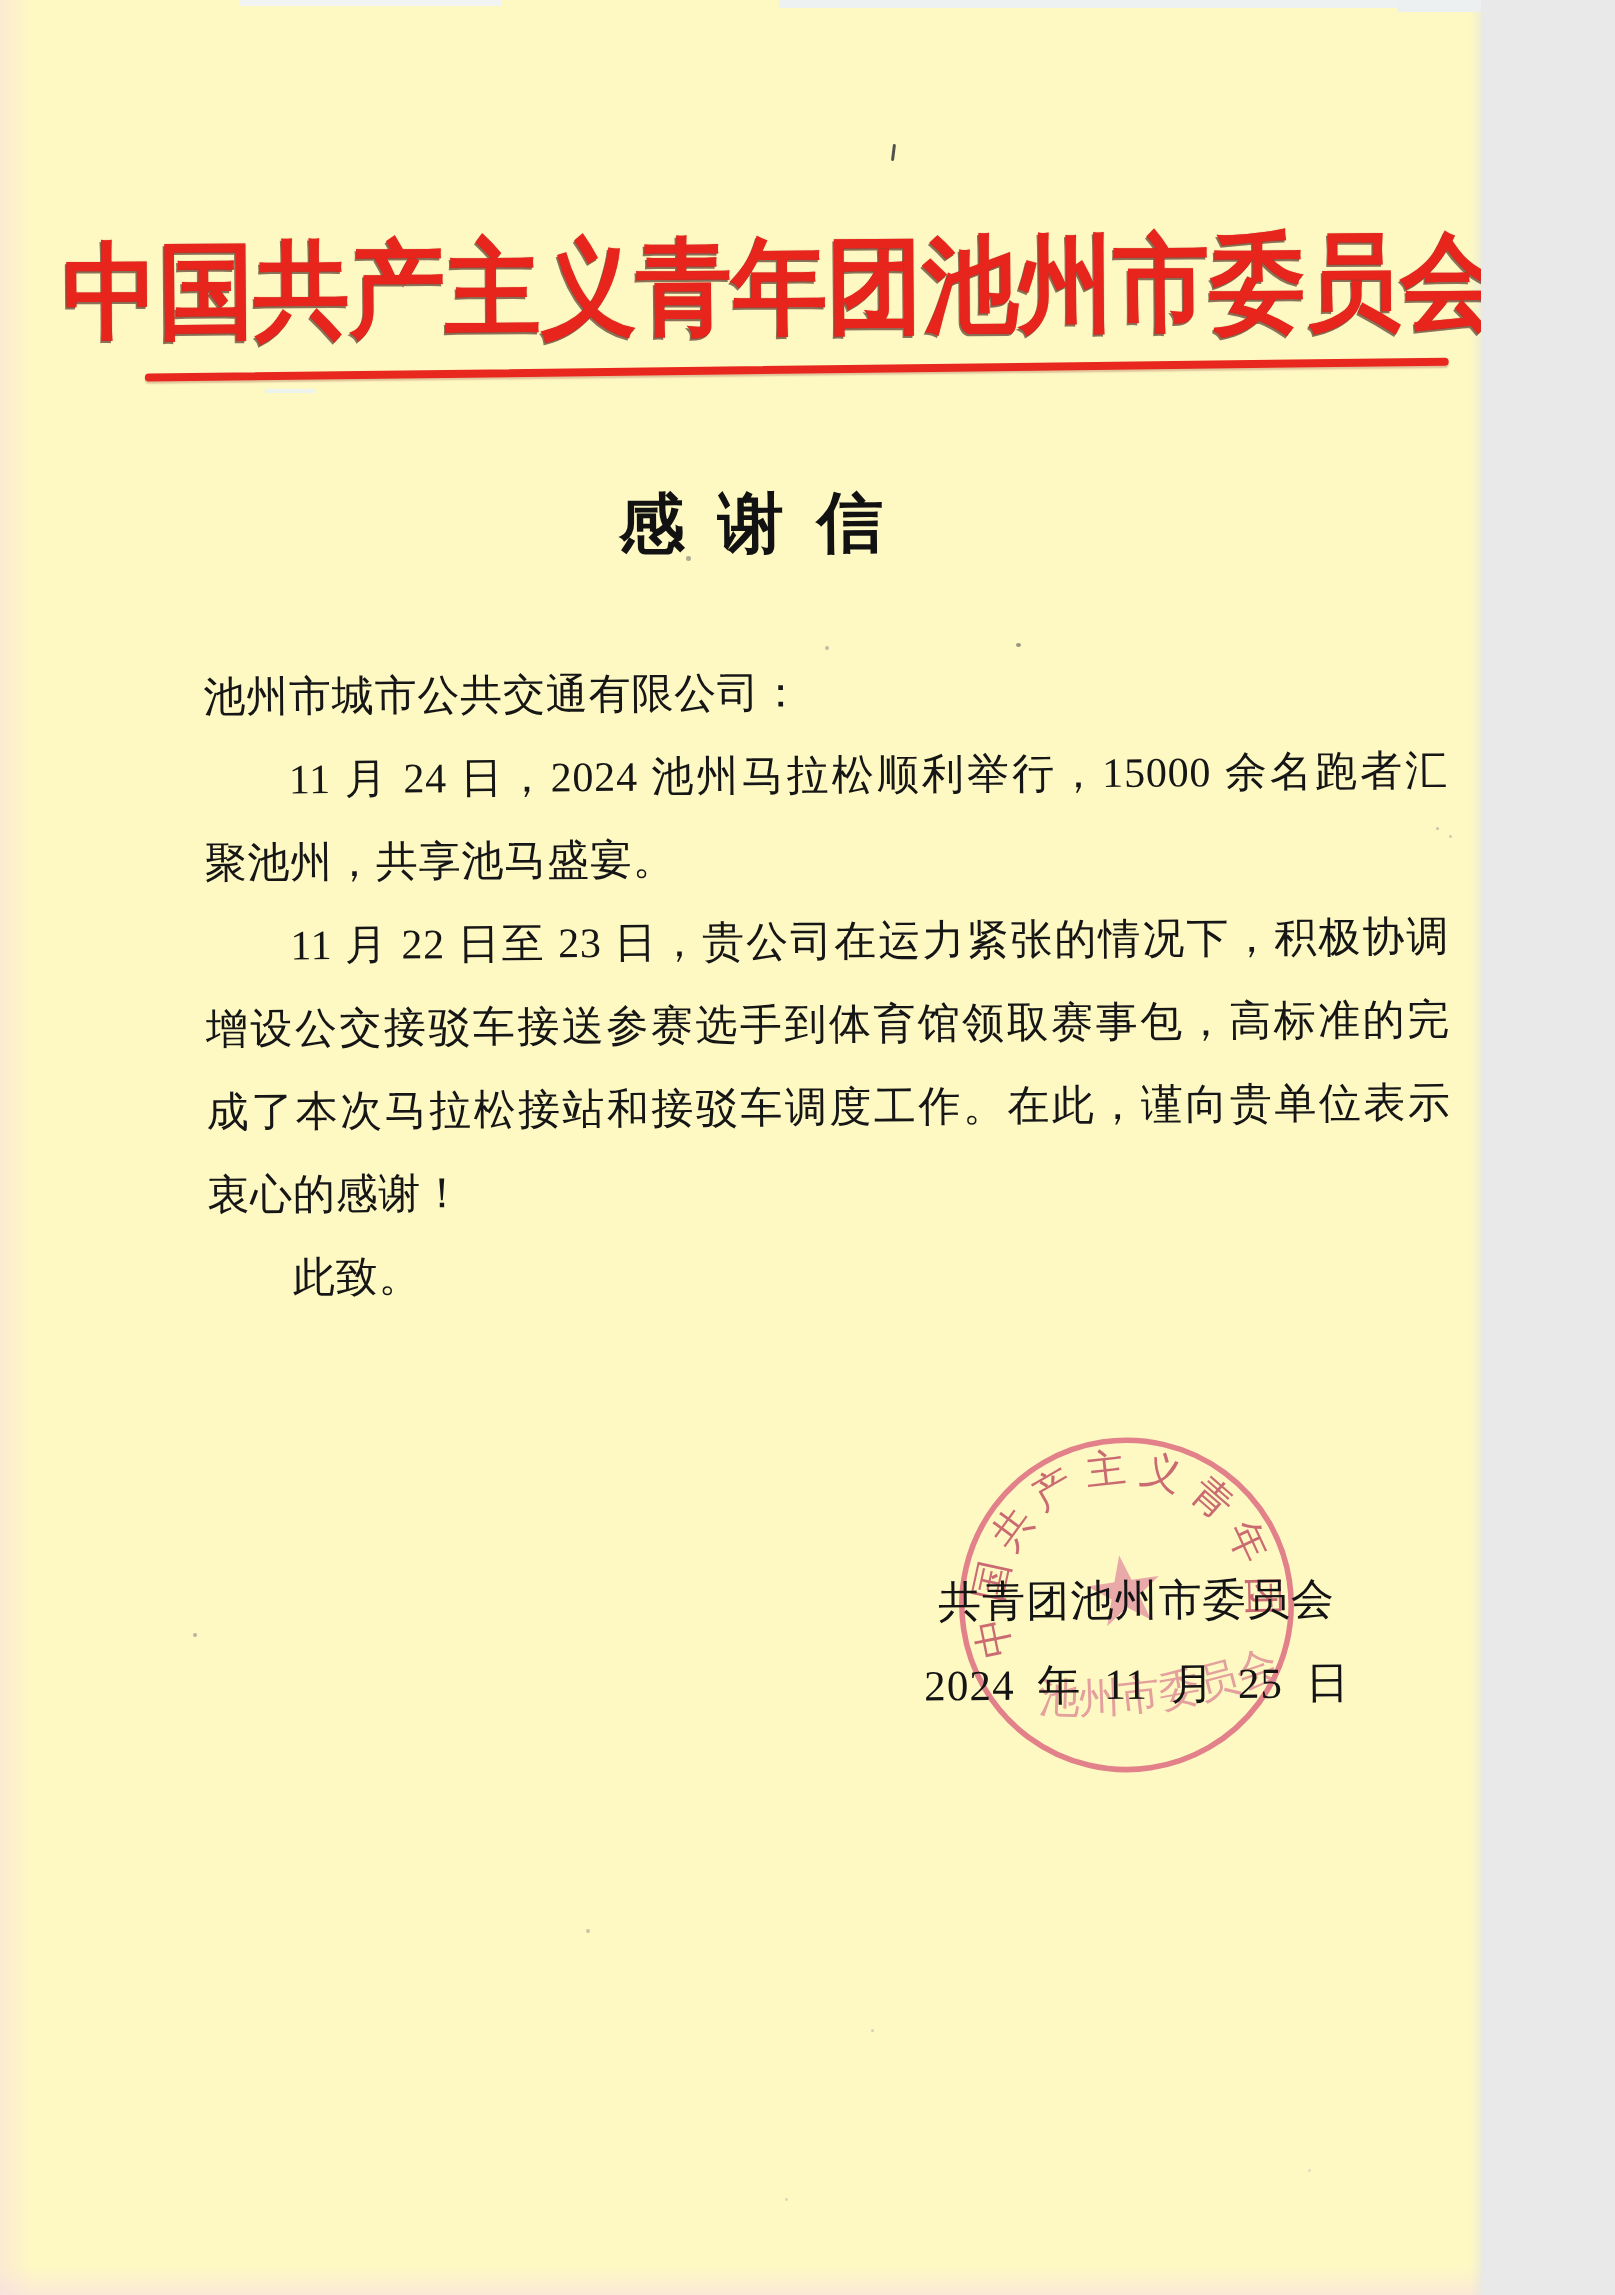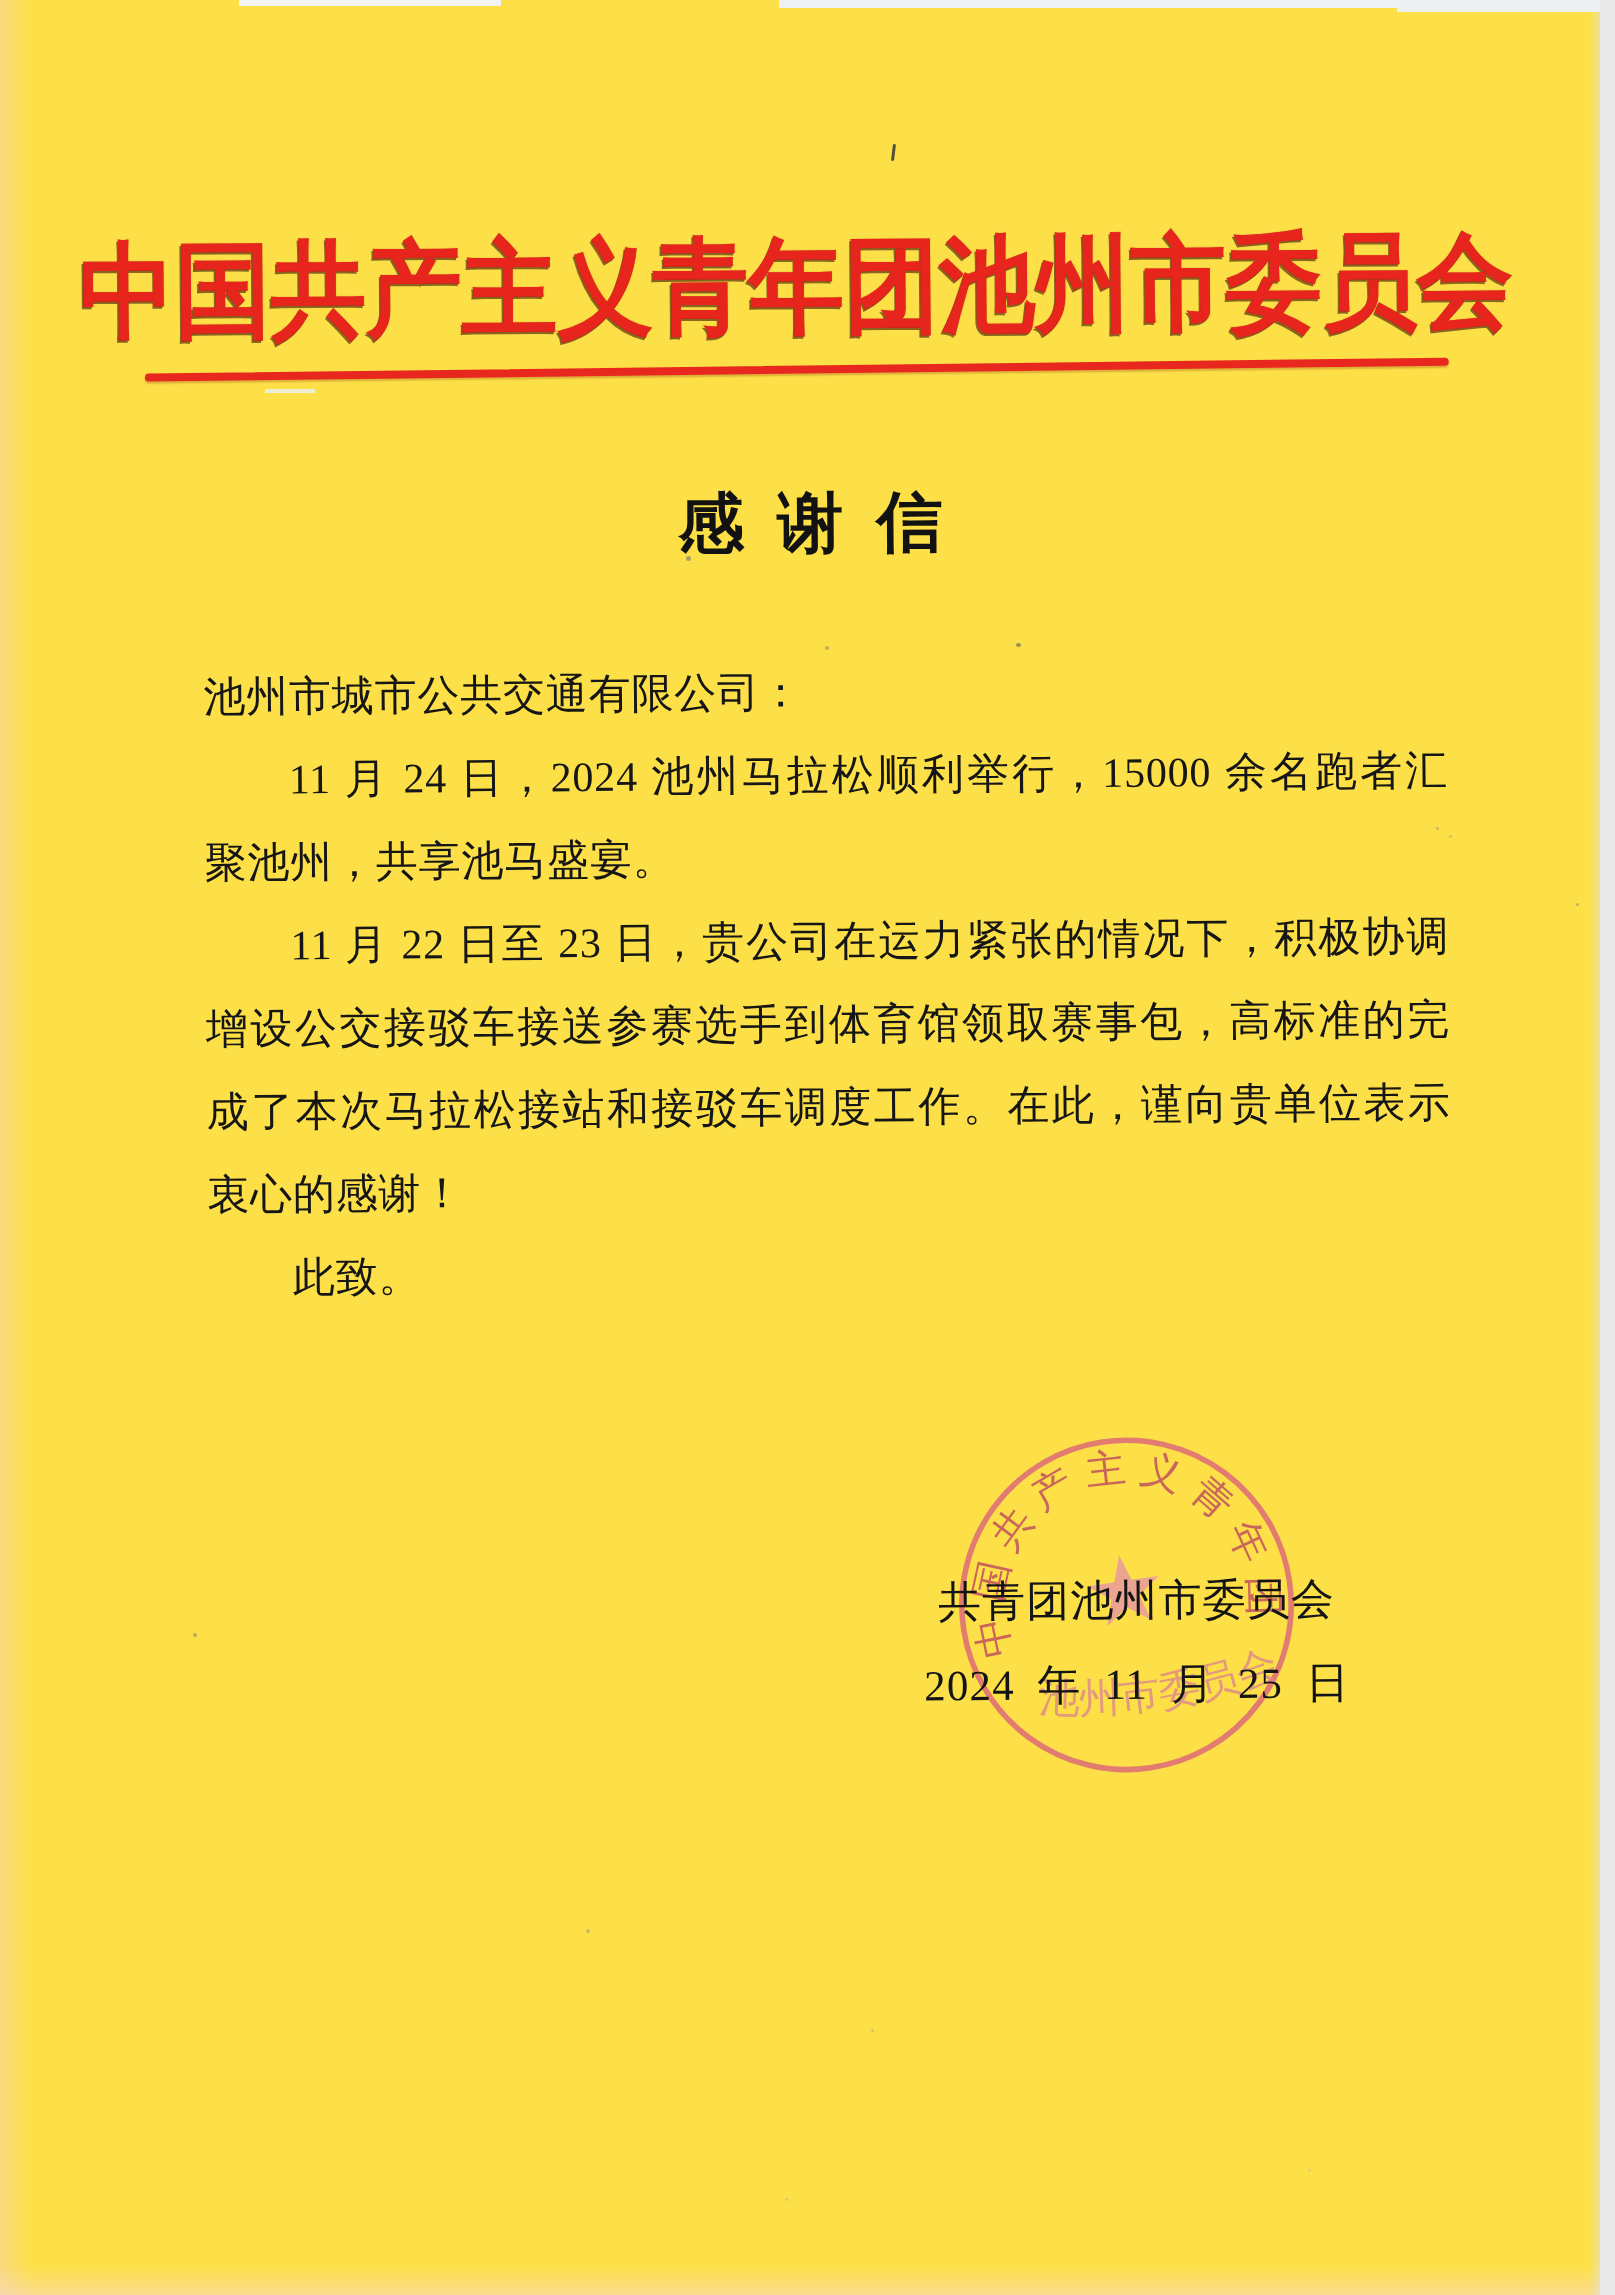--- a/index.html
+++ b/index.html
@@ -1,21 +1,22 @@
 <!DOCTYPE html>
 <html style="font-size:9px"><head>
 <meta charset="utf-8">
 <style>
   html,body{margin:0;padding:0;background:#e9e9e9;}
   .page{
     position:relative;
-    width:1600px;height:2295px;
-    background:#fde047;
+    width:1460px;height:2295px;
+    background:#fef9c3;
     overflow:hidden;
     font-family:"Liberation Serif","DejaVu Serif",serif;
+    padding-left:21px;
   }
   
   .edge-left{position:absolute;left:0;top:0;width:33px;height:100%;
     background:linear-gradient(90deg,rgba(243,205,238,.32),rgba(243,205,238,0));}
   .edge-bottom{position:absolute;left:0;bottom:0;width:100%;height:29px;
     background:linear-gradient(0deg,rgba(246,214,242,.42),rgba(246,214,242,0));}
   .edge-right{position:absolute;right:0;top:0;width:11px;height:100%;
     background:linear-gradient(270deg,rgba(224,227,229,.5),rgba(224,227,229,0));}
   .band{position:absolute;}
   .band.b1{left:779px;top:0;width:618px;height:8.3px;background:#eef1f1;}

